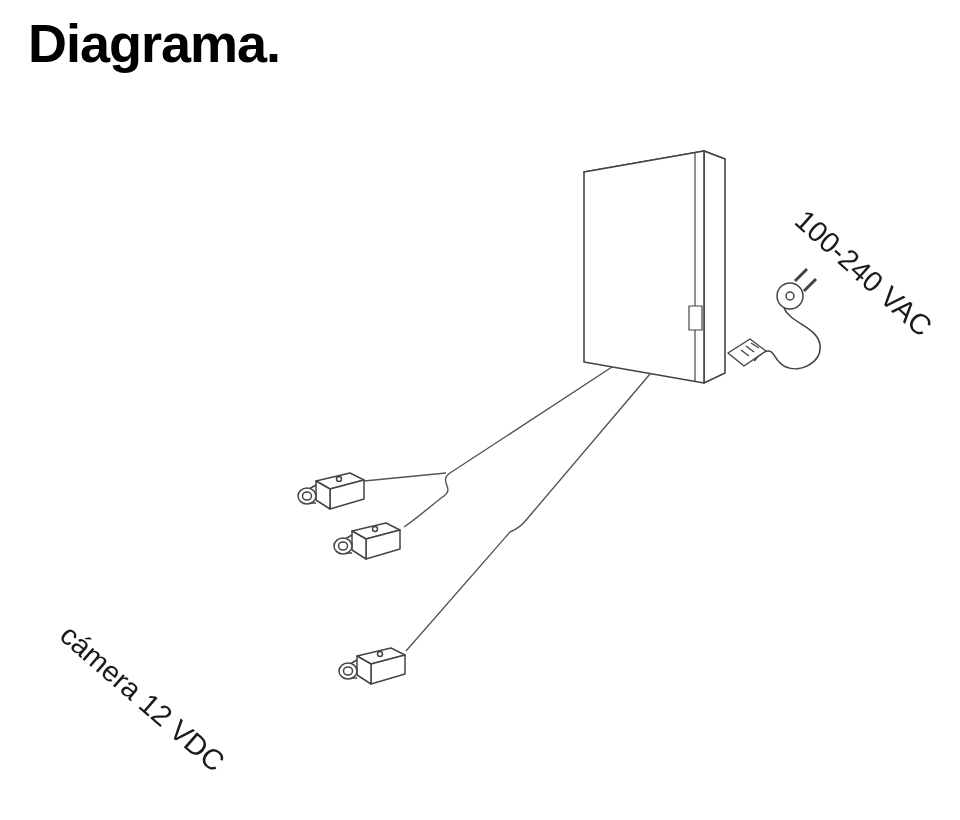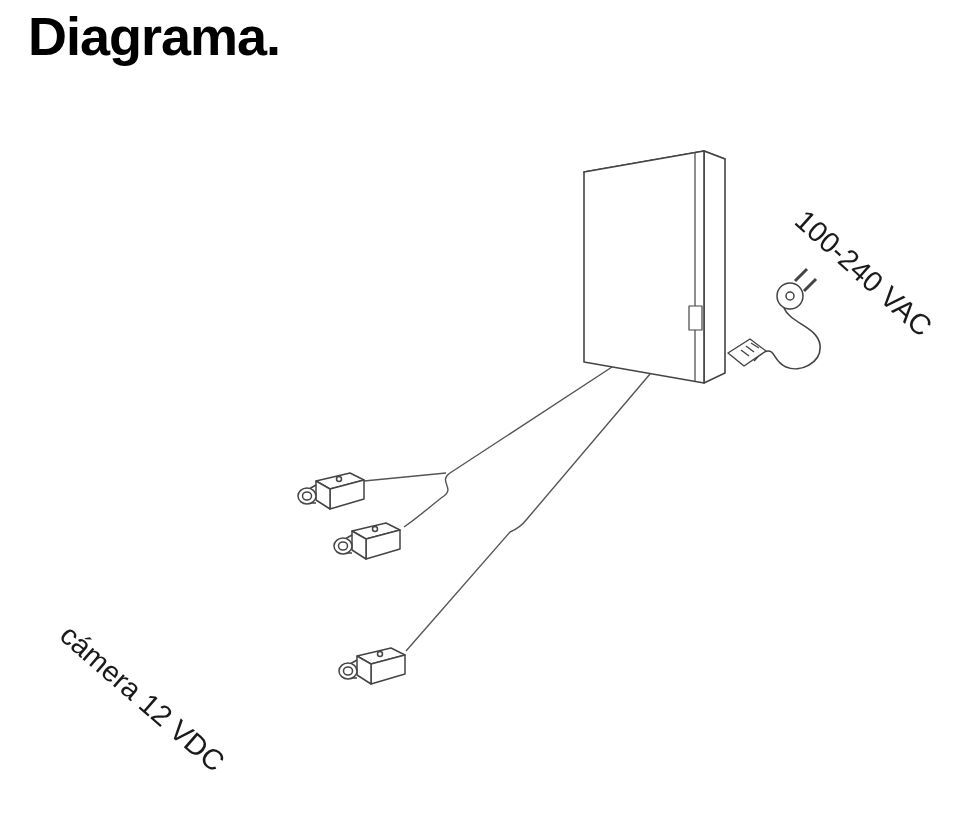--- a/index.html
+++ b/index.html
@@ -8,21 +8,21 @@
   .canvas {
     position: relative;
     width: 960px;
     height: 820px;
     background: #ffffff;
     overflow: hidden;
   }
   .title {
     position: absolute;
     left: 28px;
-    top: 5px;
+    top: 12px;
     font-size: 54px;
     font-weight: 700;
     letter-spacing: -1px;
     color: #000000;
   }
   .diagram-svg {
     position: absolute;
     left: 0;
     top: 0;
   }

